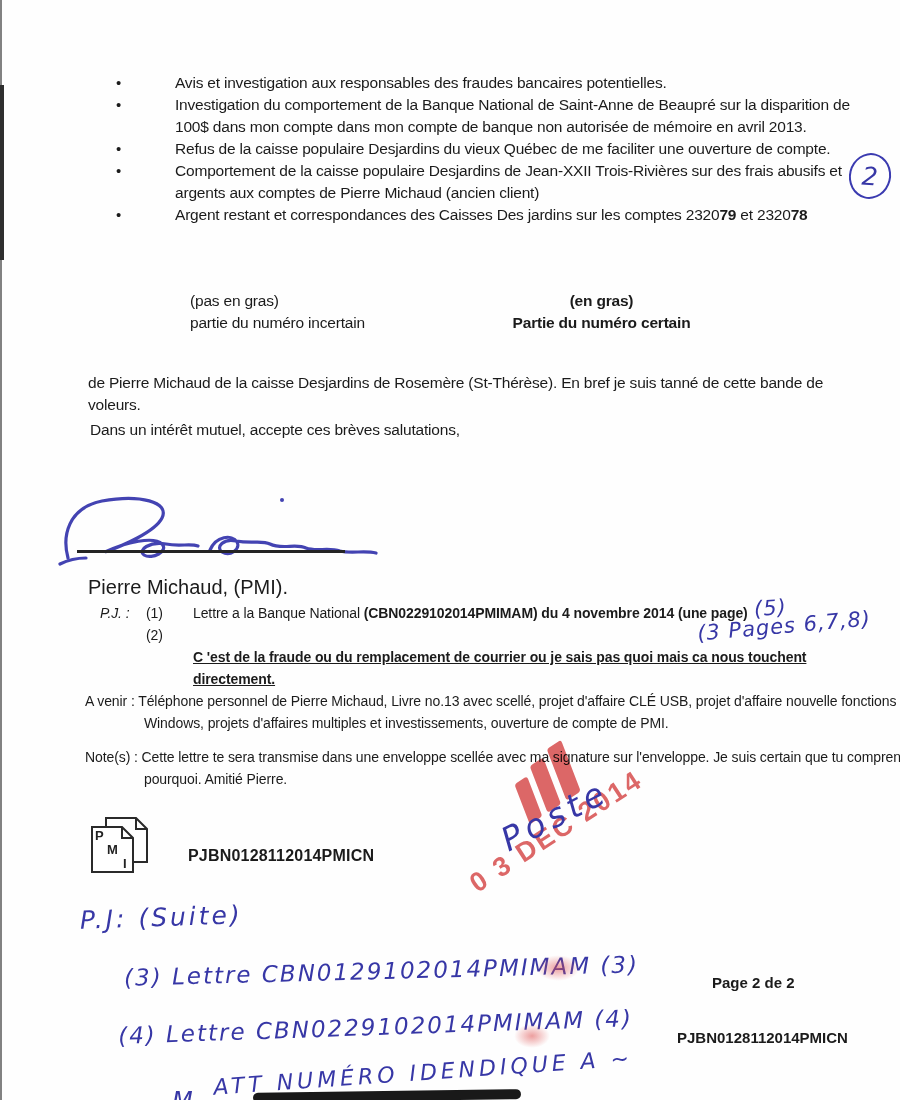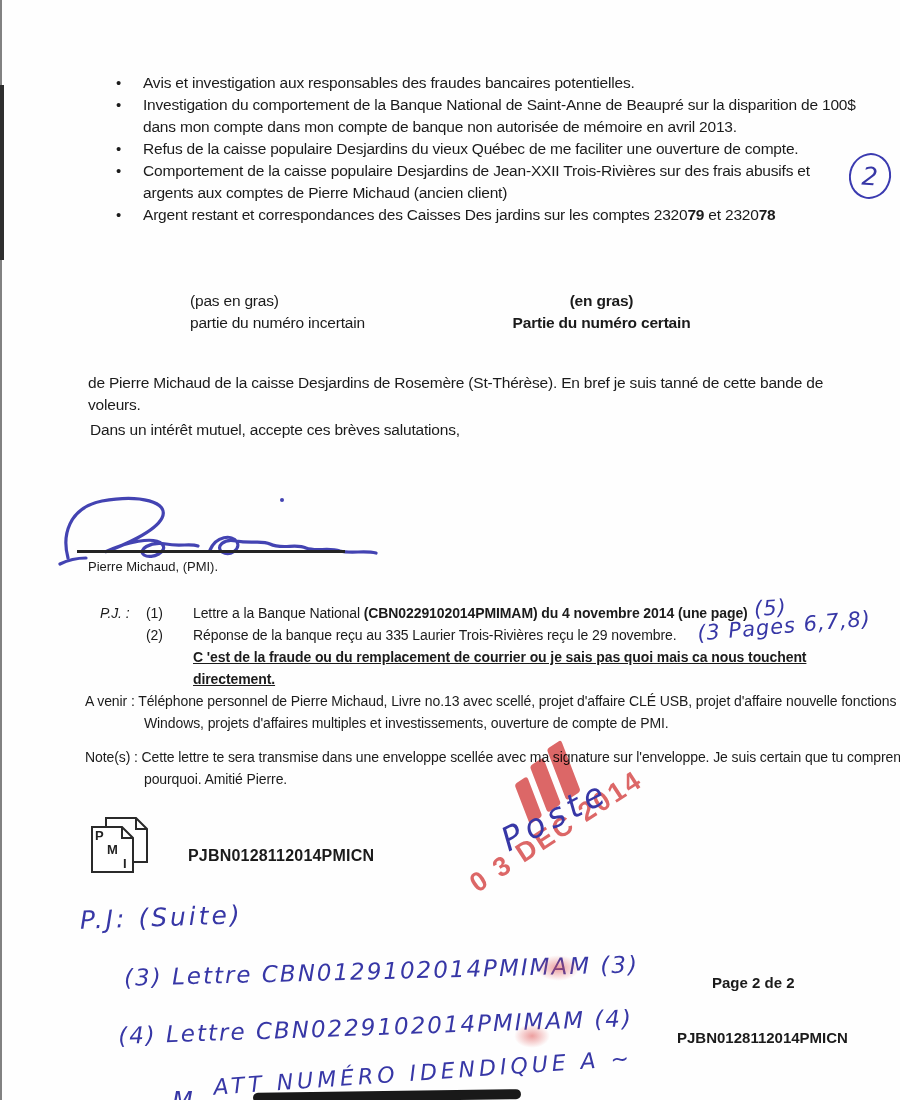--- a/index.html
+++ b/index.html
@@ -7,21 +7,21 @@
         font-family:"Liberation Sans",sans-serif;color:#1b1b1b;}
   .abs{position:absolute;}
   .txt{font-size:15.5px;line-height:22px;letter-spacing:-0.2px;}
   .sm{font-size:14px;line-height:22px;letter-spacing:-0.1px;}
   .b{font-weight:bold;}
   .u{text-decoration:underline;}
   .nowrap{white-space:nowrap;}
   .hand{color:#3737a6;font-family:"DejaVu Sans",sans-serif;font-style:italic;}
   .bullet{display:flex;}
   .dot{width:27px;flex:none;font-size:15px;}
-  .btxt{width:718px;}
+  .btxt{width:718px;margin-left:32px;}
   .hang{padding-left:59px;text-indent:-59px;}
   .stamp-bar{display:inline-block;background:#d95252;border-radius:3px;transform:skewX(-12deg);margin-right:7px;}
   .smudge{border-radius:50%;background:radial-gradient(ellipse at center,rgba(222,80,80,.55),rgba(222,80,80,0) 70%);}
 </style>
 </head>
 <body>
 
 <div class="page">
 
   <div class="abs" style="left:0;top:0;width:2px;height:1100px;background:#828282;"></div>
@@ -68,30 +68,29 @@
 
   <svg class="abs" style="left:58px;top:494px;" width="330" height="72" viewBox="0 0 330 72">
     <g fill="none" stroke="#4343b2" stroke-width="3.2" stroke-linecap="round">
       <path d="M10,64 C4,42 10,14 44,7 C82,0 112,8 104,24 C97,38 64,52 47,58 C68,48 96,42 104,50 C111,57 94,66 86,61 C79,56 92,47 108,50 C122,53 132,49 140,52"></path>
       <path d="M152,56 C158,42 174,40 179,48 C183,55 172,63 164,58 C157,53 166,44 178,47 C194,50 204,46 212,50 C224,56 238,49 248,54 C258,58 270,53 282,57 C294,60 306,56 318,59"></path>
       <path d="M2,70 C10,66 20,64 28,64"></path>
       <circle cx="224" cy="6" r="2" fill="#4343b2" stroke="none"></circle>
     </g>
   </svg>
   <div class="abs" style="left:77px;top:550px;width:268px;height:2.5px;background:#242424;"></div>
-  <div class="abs" style="left:88px;top:559px;font-size:13px;">Pierre Michaud, (PMI).</div>
+  <div class="abs" style="left:88px;top:576px;font-size:20px;">Pierre Michaud, (PMI).</div>
 
   <div class="abs sm" style="left:100px;top:602px;font-style:italic;">P.J. :</div>
   <div class="abs sm" style="left:146px;top:602px;">(1)</div>
   <div class="abs sm nowrap" style="left:193px;top:602px;">
     <span>Lettre a la Banque National </span><span class="b">(CBN0229102014PMIMAM) du 4 novembre 2014 (une page)</span>
   </div>
   <div class="abs hand" style="left:754px;top:596px;font-size:21px;transform:rotate(-4deg);letter-spacing:1px;">(5)</div>
   <div class="abs sm" style="left:146px;top:624px;">(2)</div>
-  <div class="abs sm nowrap" style="left:193px;top:624px;">Réponse de la banque reçu au 335 Laurier Trois-Rivières reçu le 29 novembre.</div>
   <div class="abs hand" style="left:697px;top:614px;font-size:21px;transform:rotate(-5deg);letter-spacing:1px;">(3 Pages 6,7,8)</div>
   <div class="abs sm b u" style="left:193px;top:646px;width:688px;">C 'est de la fraude ou du remplacement de courrier ou je sais pas quoi mais ca nous touchent directement.</div>
 
   <div class="abs sm hang" style="left:85px;top:690px;width:793px;">
     <span>A venir :</span>
     <span>Téléphone personnel de Pierre Michaud, Livre no.13 avec scellé, projet d'affaire CLÉ USB, projet d'affaire nouvelle fonctions Windows, projets d'affaires multiples et investissements, ouverture de compte de PMI.</span>
   </div>
 
   <div class="abs sm hang" style="left:85px;top:746px;width:795px;">
     <span>Note(s) :</span>

